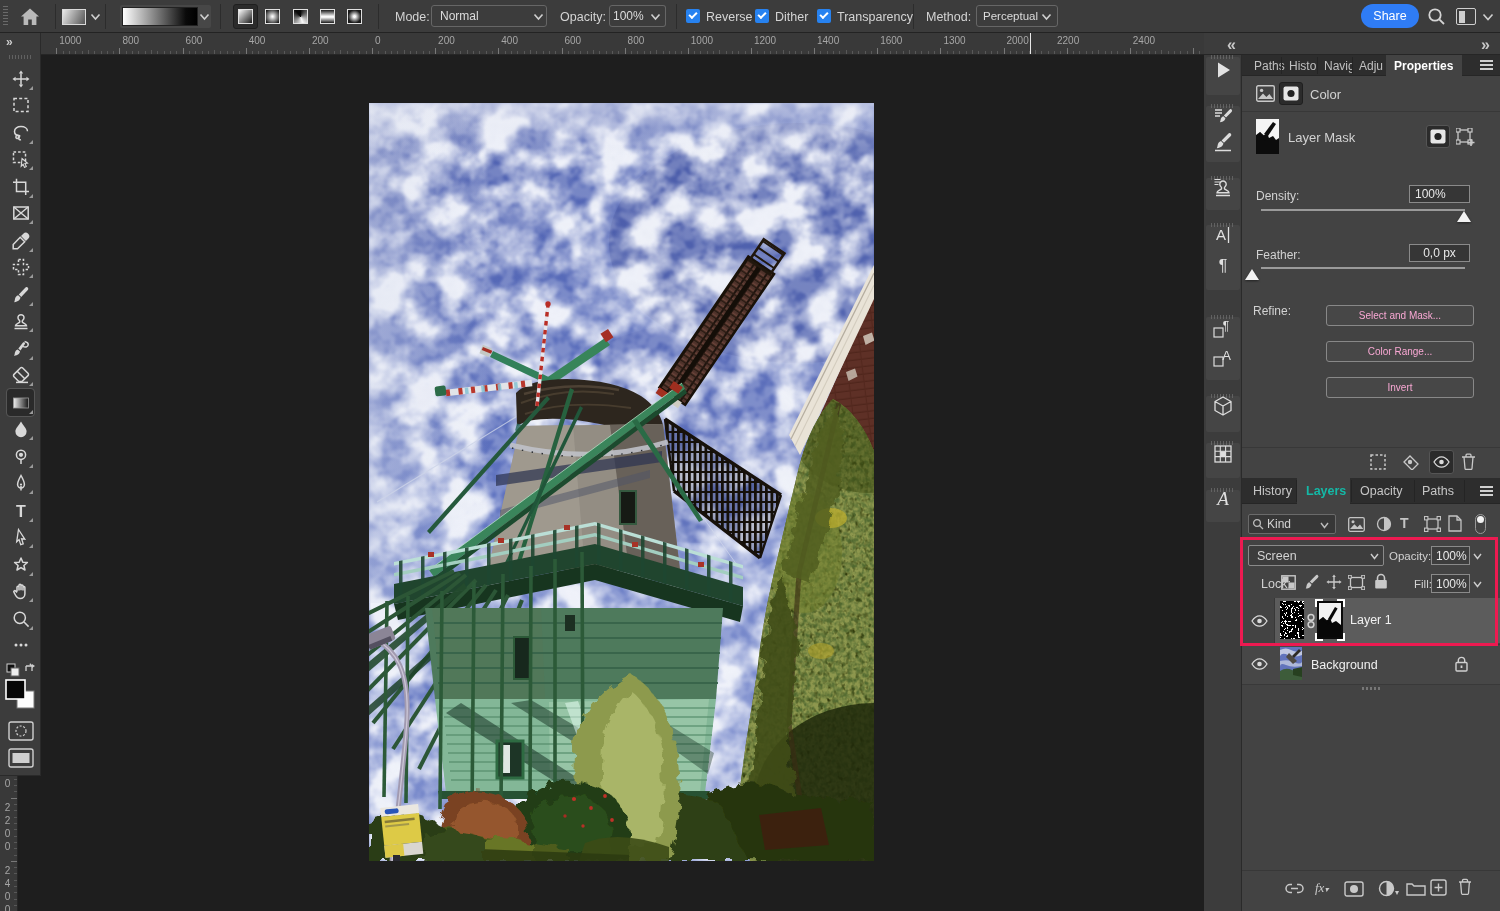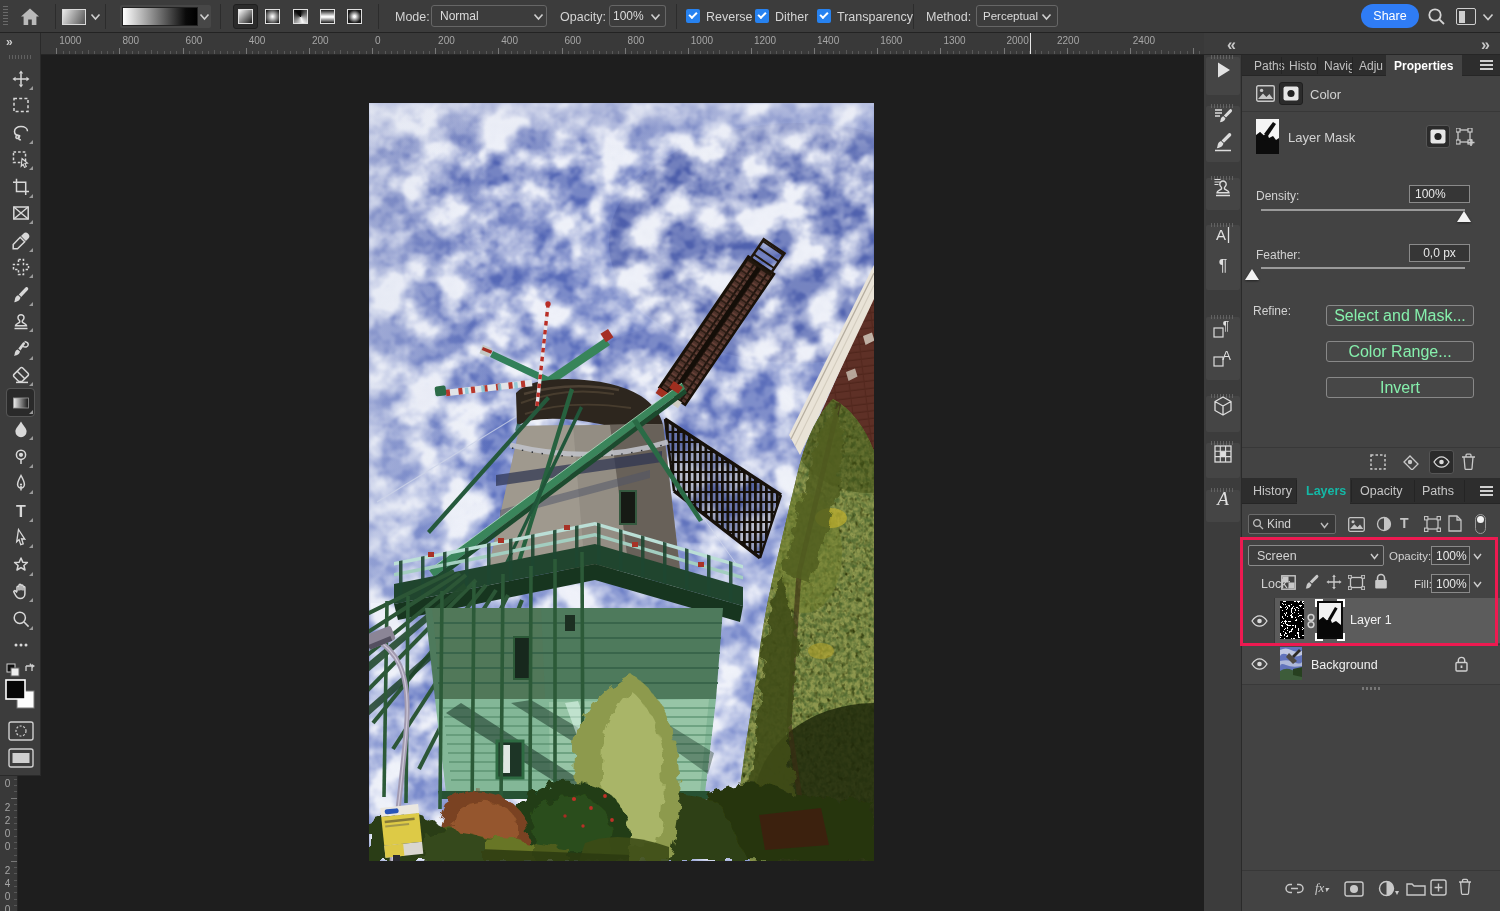--- a/index.html
+++ b/index.html
@@ -31,21 +31,21 @@
 .tool .tri{position:absolute;right:1px;bottom:2px;width:0;height:0;border-left:4px solid transparent;border-bottom:4px solid #9a9a9a}
 .toolsel{background:#2a2a2a;border-radius:3px;outline:1px solid #555}
 
 #collapsebar{left:1204px;top:33px;width:296px;height:22px;background:#3c3c3c;border-bottom:1px solid #262626;color:#c9c9c9}
 #iconstrip{left:1204px;top:55px;width:38px;height:856px;background:#3c3c3c;border-right:1px solid #2a2a2a}
 .stripitem{position:absolute;left:2px;width:34px;display:flex;align-items:center;justify-content:center;color:#e0e0e0}
 .grip{position:absolute;left:7px;width:24px;height:4px;background-image:repeating-linear-gradient(90deg,#6a6a6a 0 1px,transparent 1px 3px);opacity:.8}
 #props{left:1242px;top:55px;width:258px;height:423px;background:#434343}
 #layerspanel{left:1242px;top:478px;width:258px;height:433px;background:#434343}
 .hamb{position:absolute;right:6px;top:7px;width:13px;height:11px;background-image:repeating-linear-gradient(#cfcfcf 0 2px,transparent 2px 4px)}
-.pbtn{position:absolute;left:84px;width:148px;height:21px;border:1px solid #888;border-radius:3px;background:#474747;color:#86efac;font-size:16px;text-align:center;line-height:20px}
+.pbtn{position:absolute;left:84px;width:148px;height:21px;border:1px solid #888;border-radius:3px;background:#474747;color:#f9a8d4;font-size:10px;text-align:center;line-height:20px}
 .valbox{position:absolute;width:61px;height:18px;background:#363636;border:1px solid #8a8a8a;color:#e9e9e9;font-size:12px;line-height:17px}
 .plab{position:absolute;color:#d2d2d2;font-size:12px}
 .slider{position:absolute;height:2px;background:#9a9a9a}
 .sthumb{position:absolute;width:0;height:0;border-left:7px solid transparent;border-right:7px solid transparent;border-bottom:11px solid #f2f2f2;filter:drop-shadow(0 1px 1px #222)}
 .redrect{left:1240px;top:537px;width:258px;height:109px;border:3px solid #ed1a51;z-index:50}
 </style></head>
 <body>
 <div id="app">
   <div id="canvas" class="abs">
     <div id="photo" class="abs"><svg width="505" height="758" viewBox="0 0 505 758">

